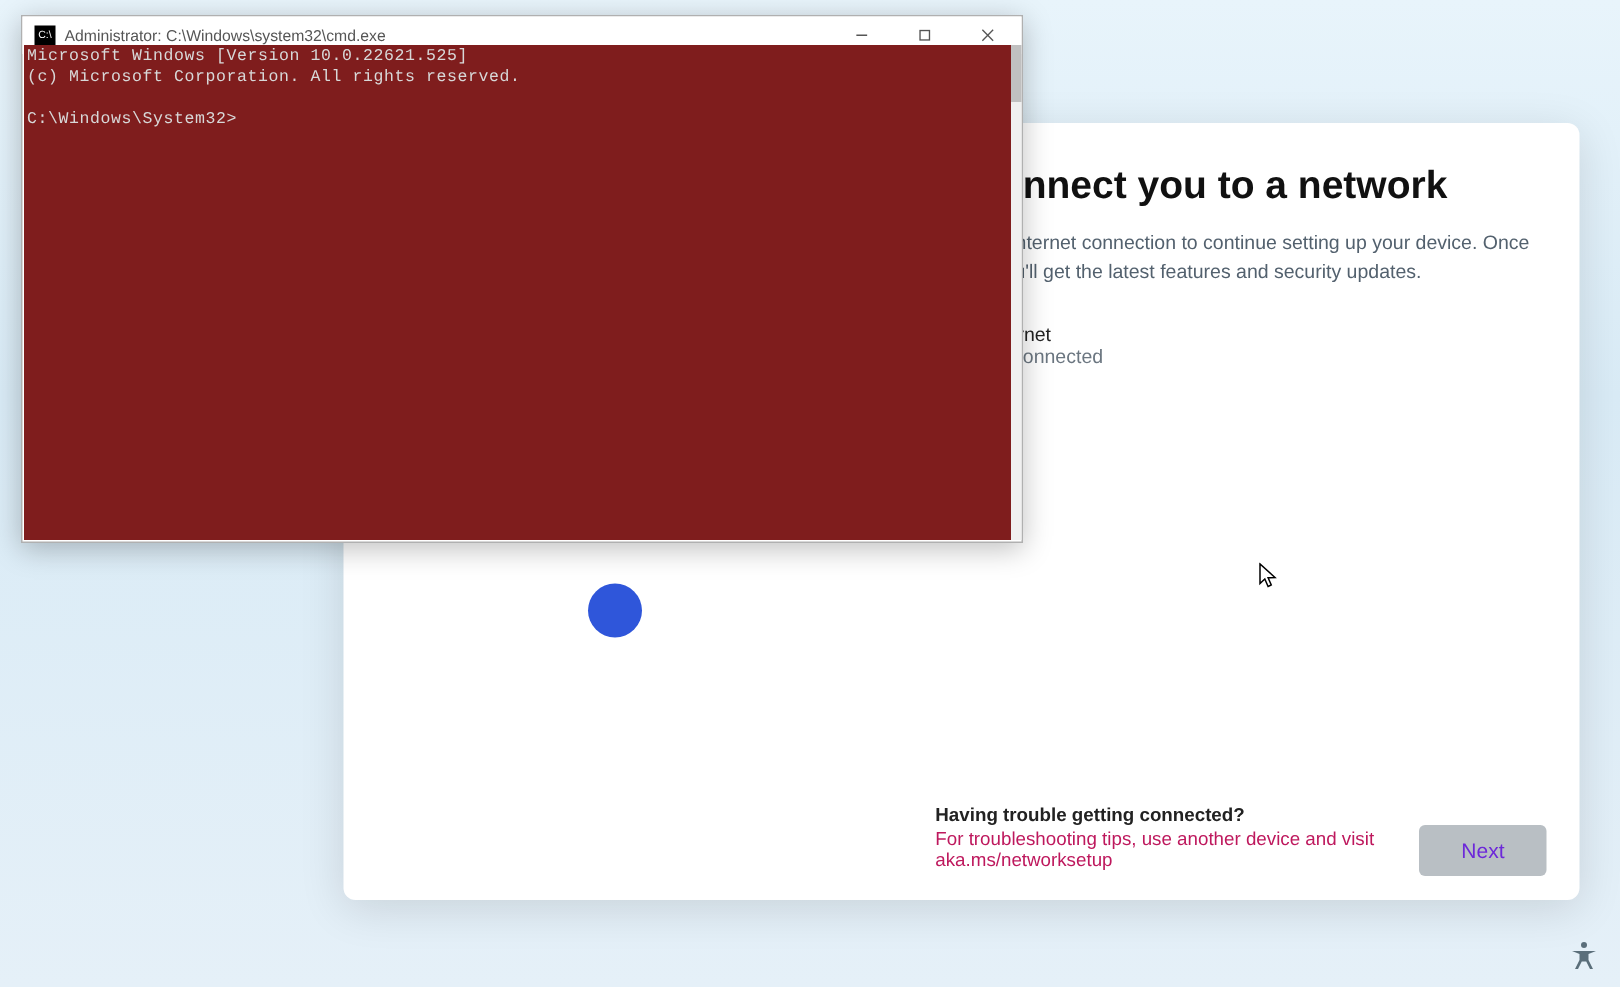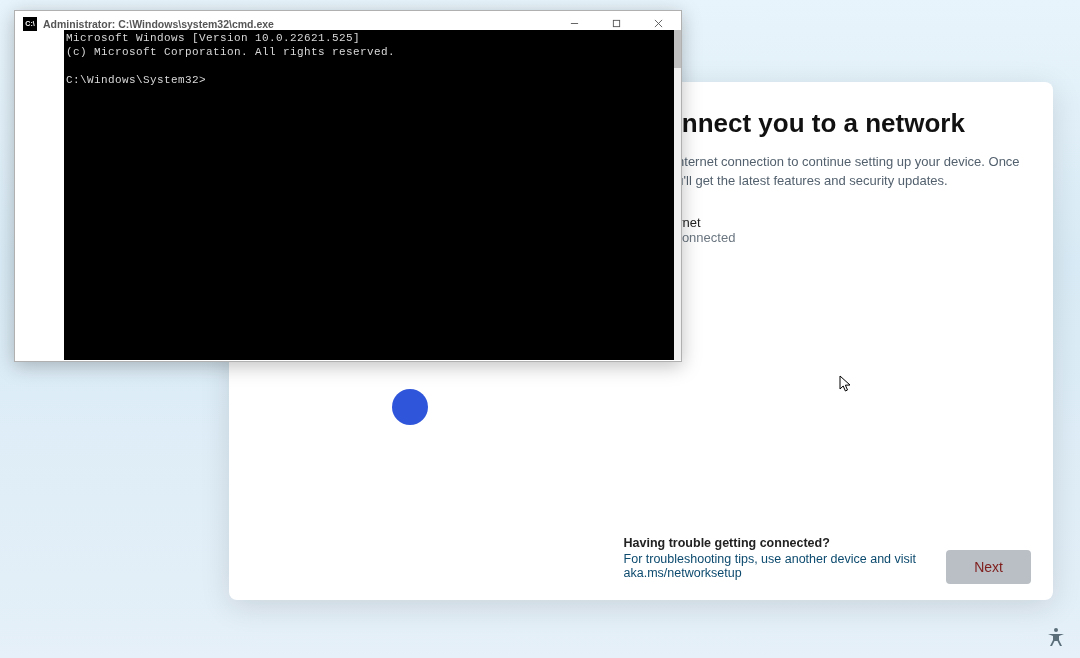--- a/index.html
+++ b/index.html
@@ -87,30 +87,30 @@
   .net-text { display: flex; flex-direction: column; }
   .net-name   { font-size: 13px; color: #222; }
   .net-status { font-size: 13px; color: #6b7680; }
 
   .oobe-help {
     margin-top: auto;
     font-size: 12.5px;
     color: #222;
   }
   .oobe-help .bold { font-weight: 700; }
-  .oobe-help .sub { color: #0c4a6e; margin-top: 2px; }
+  .oobe-help .sub { color: #be185d; margin-top: 2px; }
 
   .oobe-next {
     position: absolute;
     right: 22px;
     bottom: 16px;
     padding: 9px 28px;
     font-size: 14px;
     background: #b9bfc4;
-    color: #7f1d1d;
+    color: #6d28d9;
     border: none;
     border-radius: 4px;
     cursor: default;
   }
 
   .accessibility-icon {
     position: absolute;
     right: 12px;
     bottom: 8px;
     width: 24px; height: 24px;
@@ -135,50 +135,48 @@
     box-shadow: 0 4px 18px rgba(0,0,0,0.25);
   }
   .cmd-titlebar {
     height: 25px;
     background: #ffffff;
     display: flex;
     align-items: center;
     font-size: 10.5px;
     color: #555;
     padding: 0 2px;
-    font-weight: bold;
   }
   .cmd-titlebar .app-icon {
     width: 14px; height: 14px;
     background: #000;
     margin: 0 6px;
     display: flex; align-items: center; justify-content: center;
     color: #fff;
     font-size: 7px;
   }
   .cmd-titlebar .title-text { flex: 1; white-space: nowrap; overflow: hidden; }
   .cmd-titlebar .win-btn {
     width: 42px; height: 19px;
     display: flex; align-items: center; justify-content: center;
     color: #555; font-size: 11px;
   }
   .cmd-titlebar .win-btn svg { width: 9px; height: 9px; }
   .cmd-body {
     position: absolute;
     left: 1px; right: 7px; top: 19px; bottom: 1px;
-    background: #000000;
+    background: #7f1d1d;
     color: #d8d8d8;
     font-family: "Consolas", "Courier New", monospace;
     font-size: 11px;
     line-height: 14px;
     letter-spacing: 0.4px;
     white-space: pre;
     padding: 1px 2px 2px 2px;
     overflow: hidden;
-    margin-left: 48px;
   }
   .cmd-scrollbar {
     position: absolute;
     right: 0; top: 19px; bottom: 1px;
     width: 7px;
     background: #f0f0f0;
   }
   .cmd-scrollbar .thumb {
     position: absolute;
     left: 0; right: 0; top: 0;

